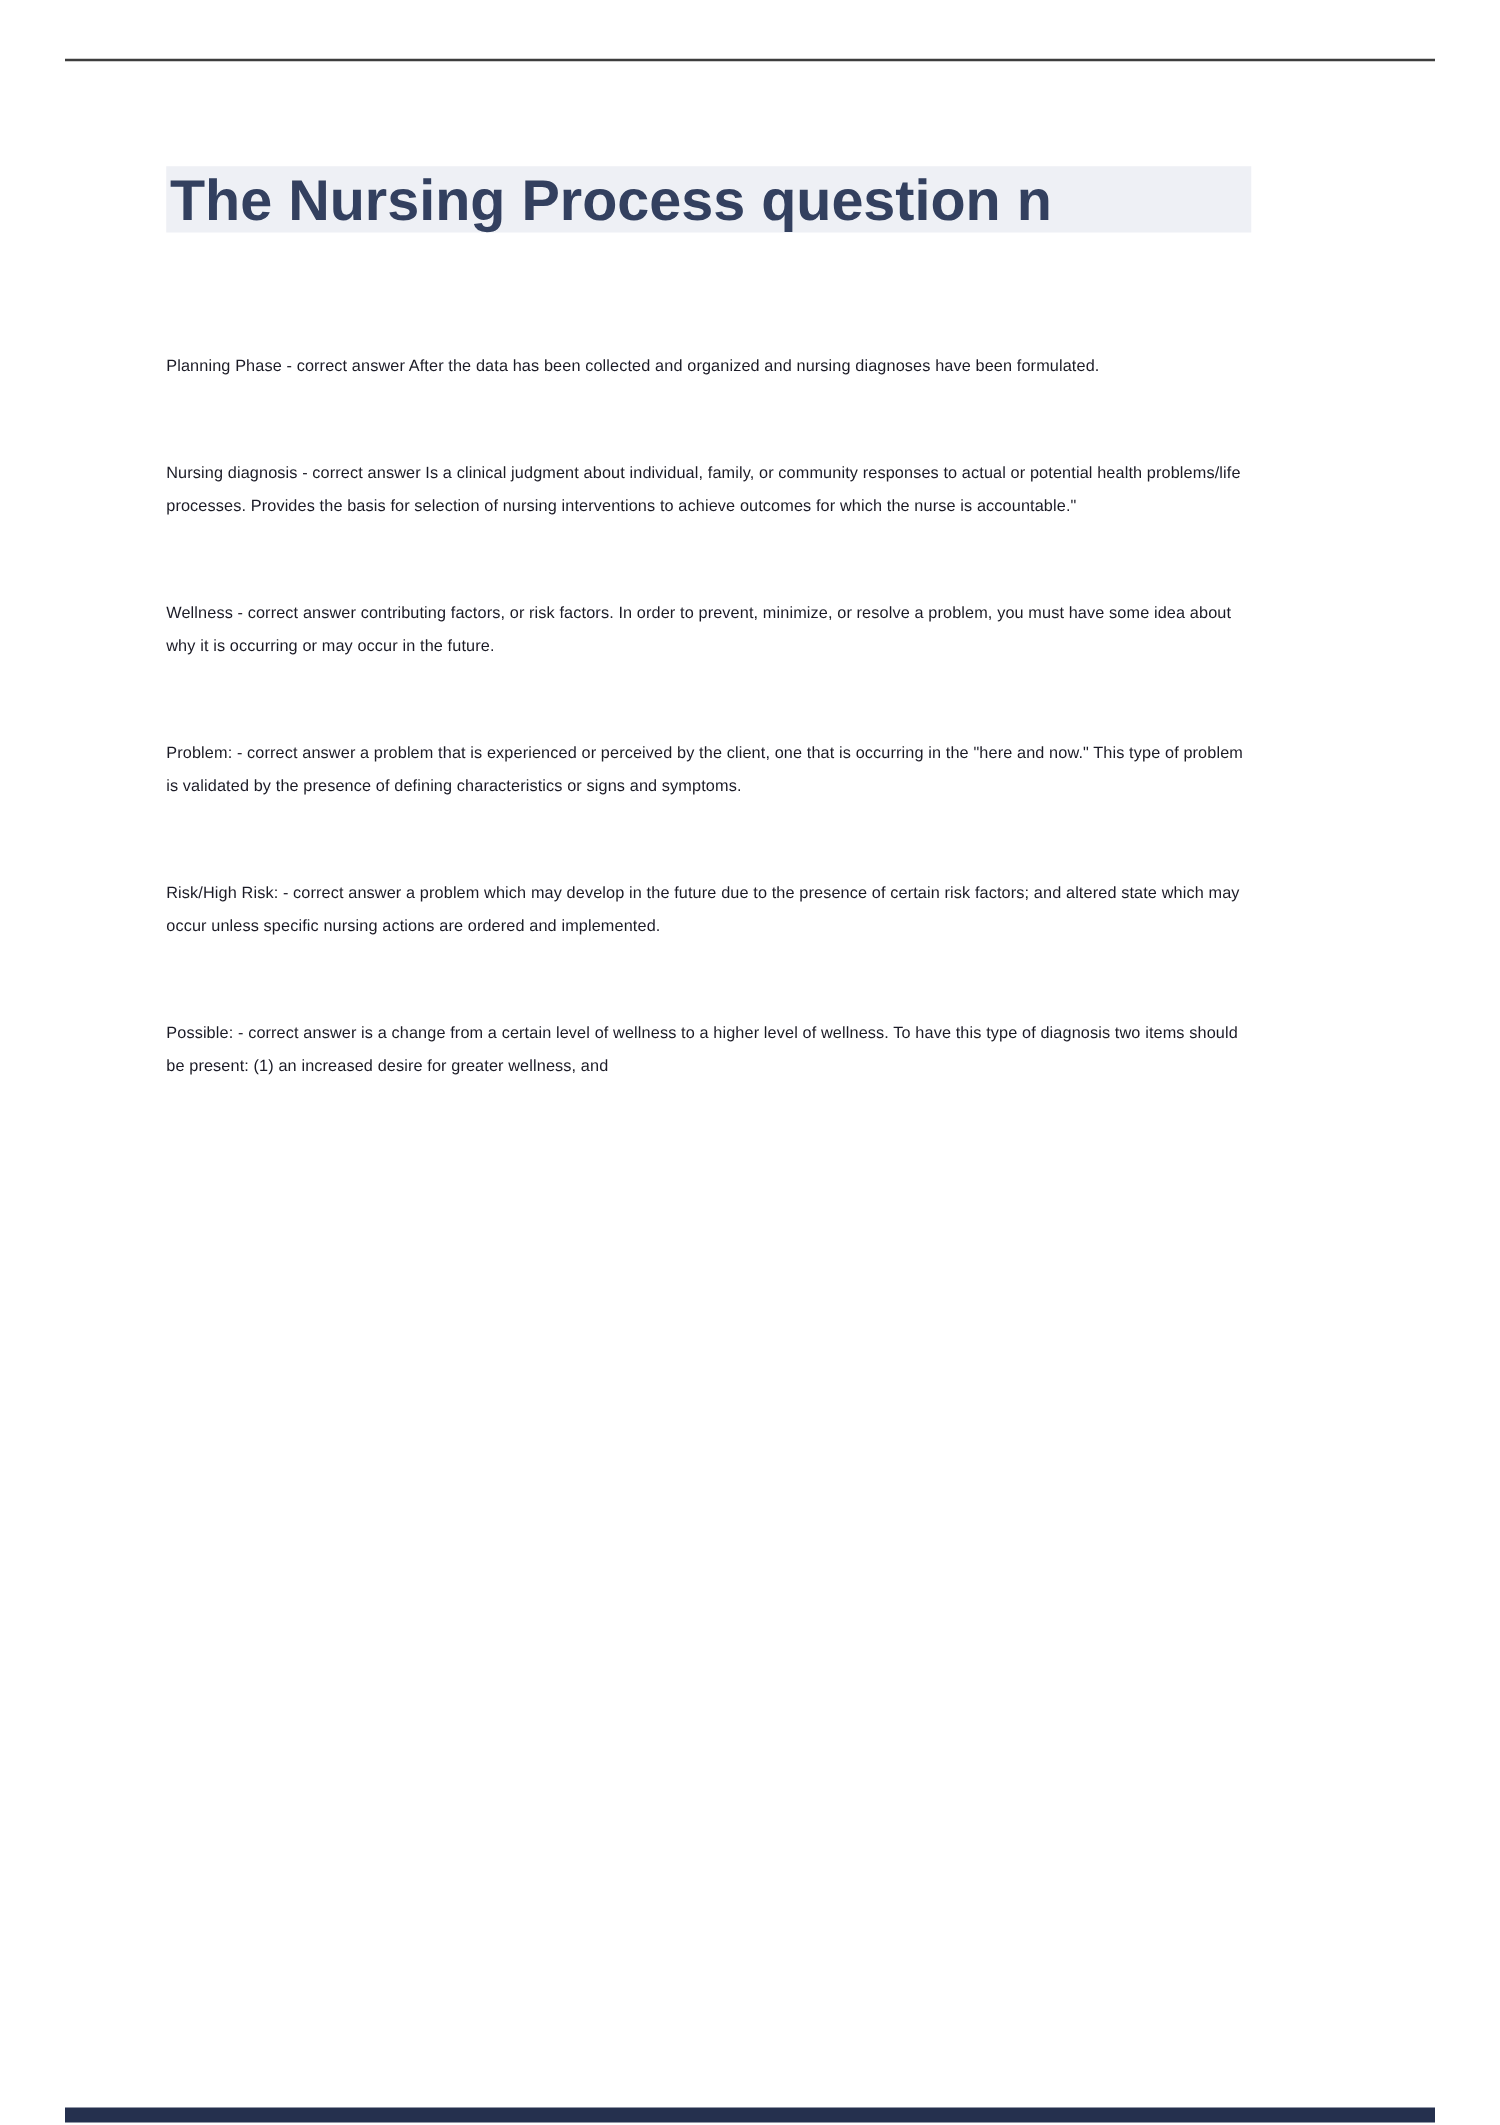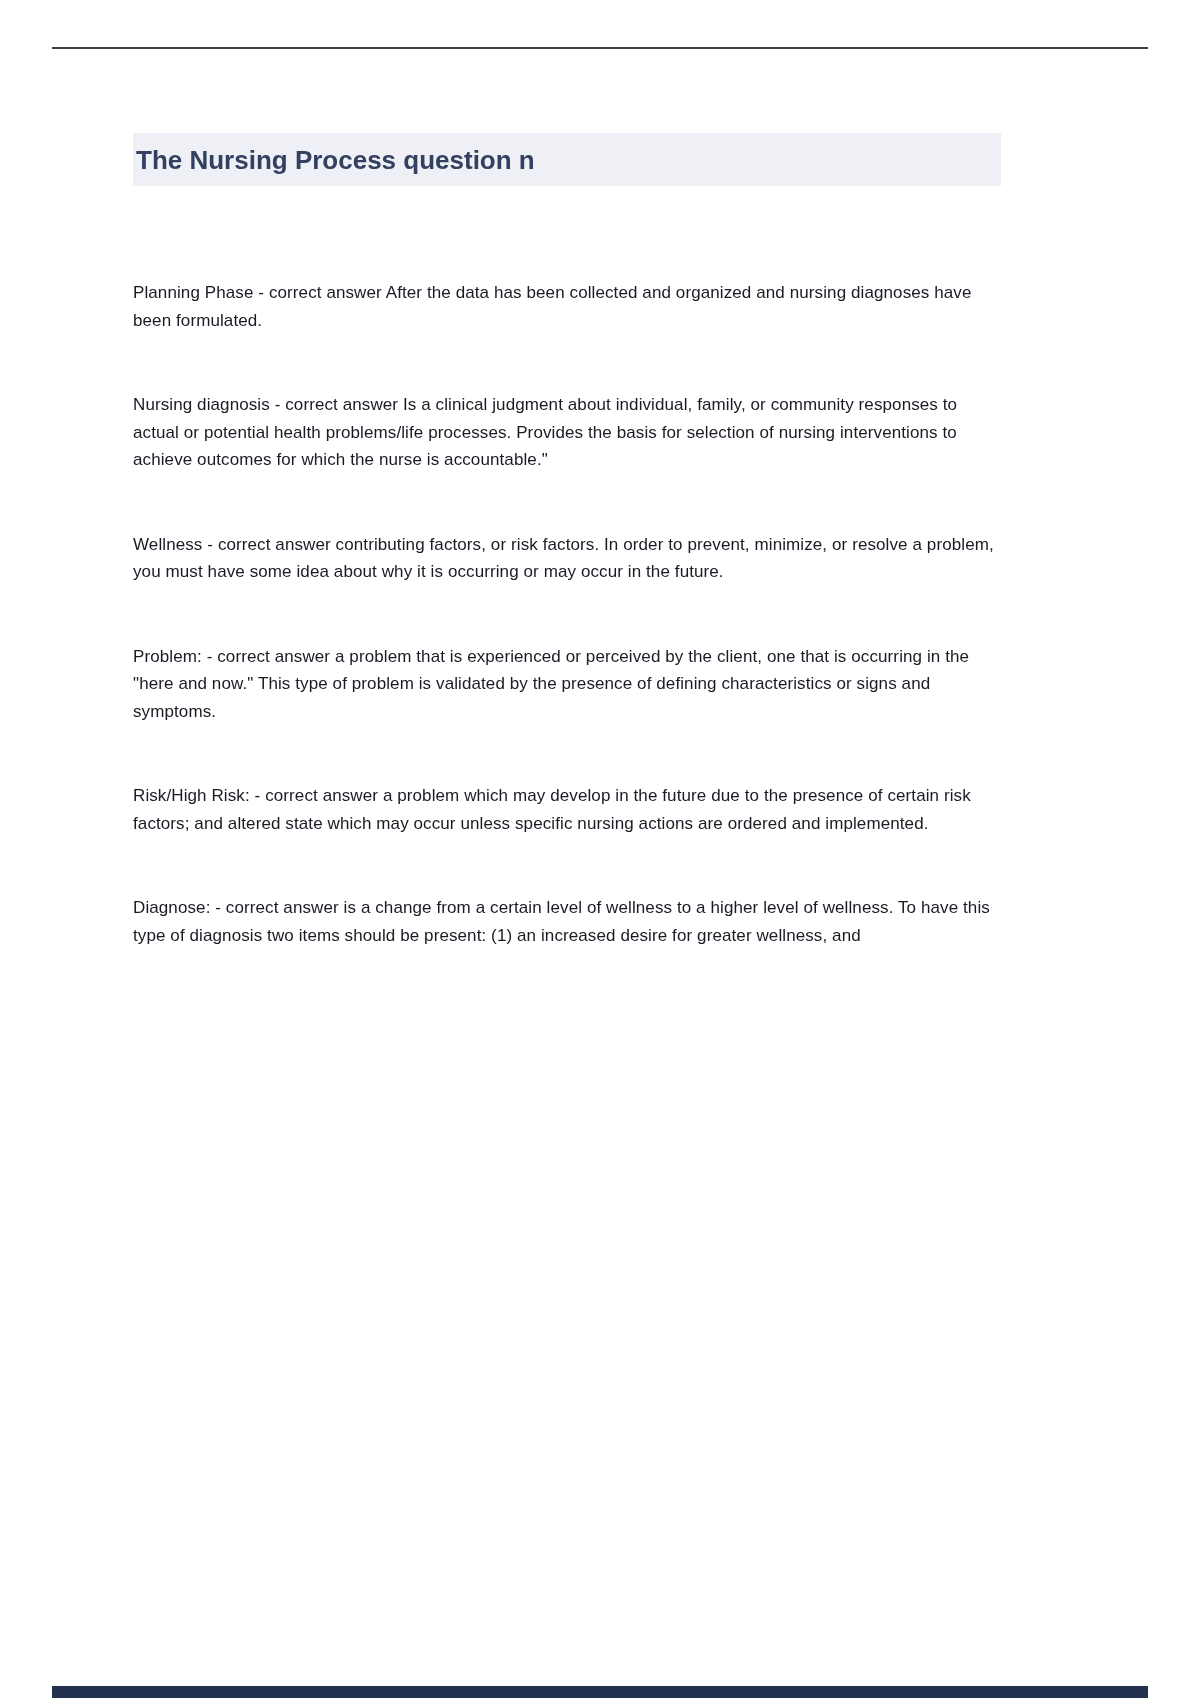--- a/index.html
+++ b/index.html
@@ -34,32 +34,32 @@
   .content-wrap {
     position: absolute;
     top: 0;
     left: 133px;
     width: 868px;
   }
   .doc-title {
     margin: 133px 0 0 0;
     background: #eef0f5;
     color: #33405f;
-    font-size: 26px;
+    font-size: 46px;
     line-height: 46px;
     font-weight: bold;
     padding: 4px 6px 3px 3px;
     letter-spacing: 0px;
   }
   .qa-list {
     margin-top: 93px;
   }
   .qa {
     margin: 0 0 57px 0;
-    font-size: 17px;
+    font-size: 13px;
     line-height: 27.5px;
     color: #1b1b26;
     letter-spacing: 0.1px;
   }
 </style>
 </head>
 <body>
 
 <div class="page">
   <div class="top-rule"></div>
@@ -74,18 +74,18 @@
 
       <p class="qa"><span>Wellness</span><span> - correct answer </span><span>contributing factors, or risk factors. In order to prevent, minimize, or resolve a problem, you must have some idea about why it is occurring or may occur in the future.</span></p>
 
 
 
       <p class="qa"><span>Problem:</span><span> - correct answer </span><span>a problem that is experienced or perceived by the client, one that is occurring in the "here and now." This type of problem is validated by the presence of defining characteristics or signs and symptoms.</span></p>
 
       <p class="qa"><span>Risk/High Risk:</span><span> - correct answer </span><span>a problem which may develop in the future due to the presence of certain risk factors; and altered state which may occur unless specific nursing actions are ordered and implemented.</span></p>
 
 
-      <p class="qa"><span>Diagnose:</span><span> - correct answer </span><span>is a change from a certain level of wellness to a higher level of wellness. To have this type of diagnosis two items should be present: (1) an increased desire for greater wellness, and</span></p>
+      <p class="qa"><span>Possible:</span><span> - correct answer </span><span>is a change from a certain level of wellness to a higher level of wellness. To have this type of diagnosis two items should be present: (1) an increased desire for greater wellness, and</span></p>
     </div>
   </div>
 
   <div class="bottom-bar"></div>
 </div>
 
 </body></html>

